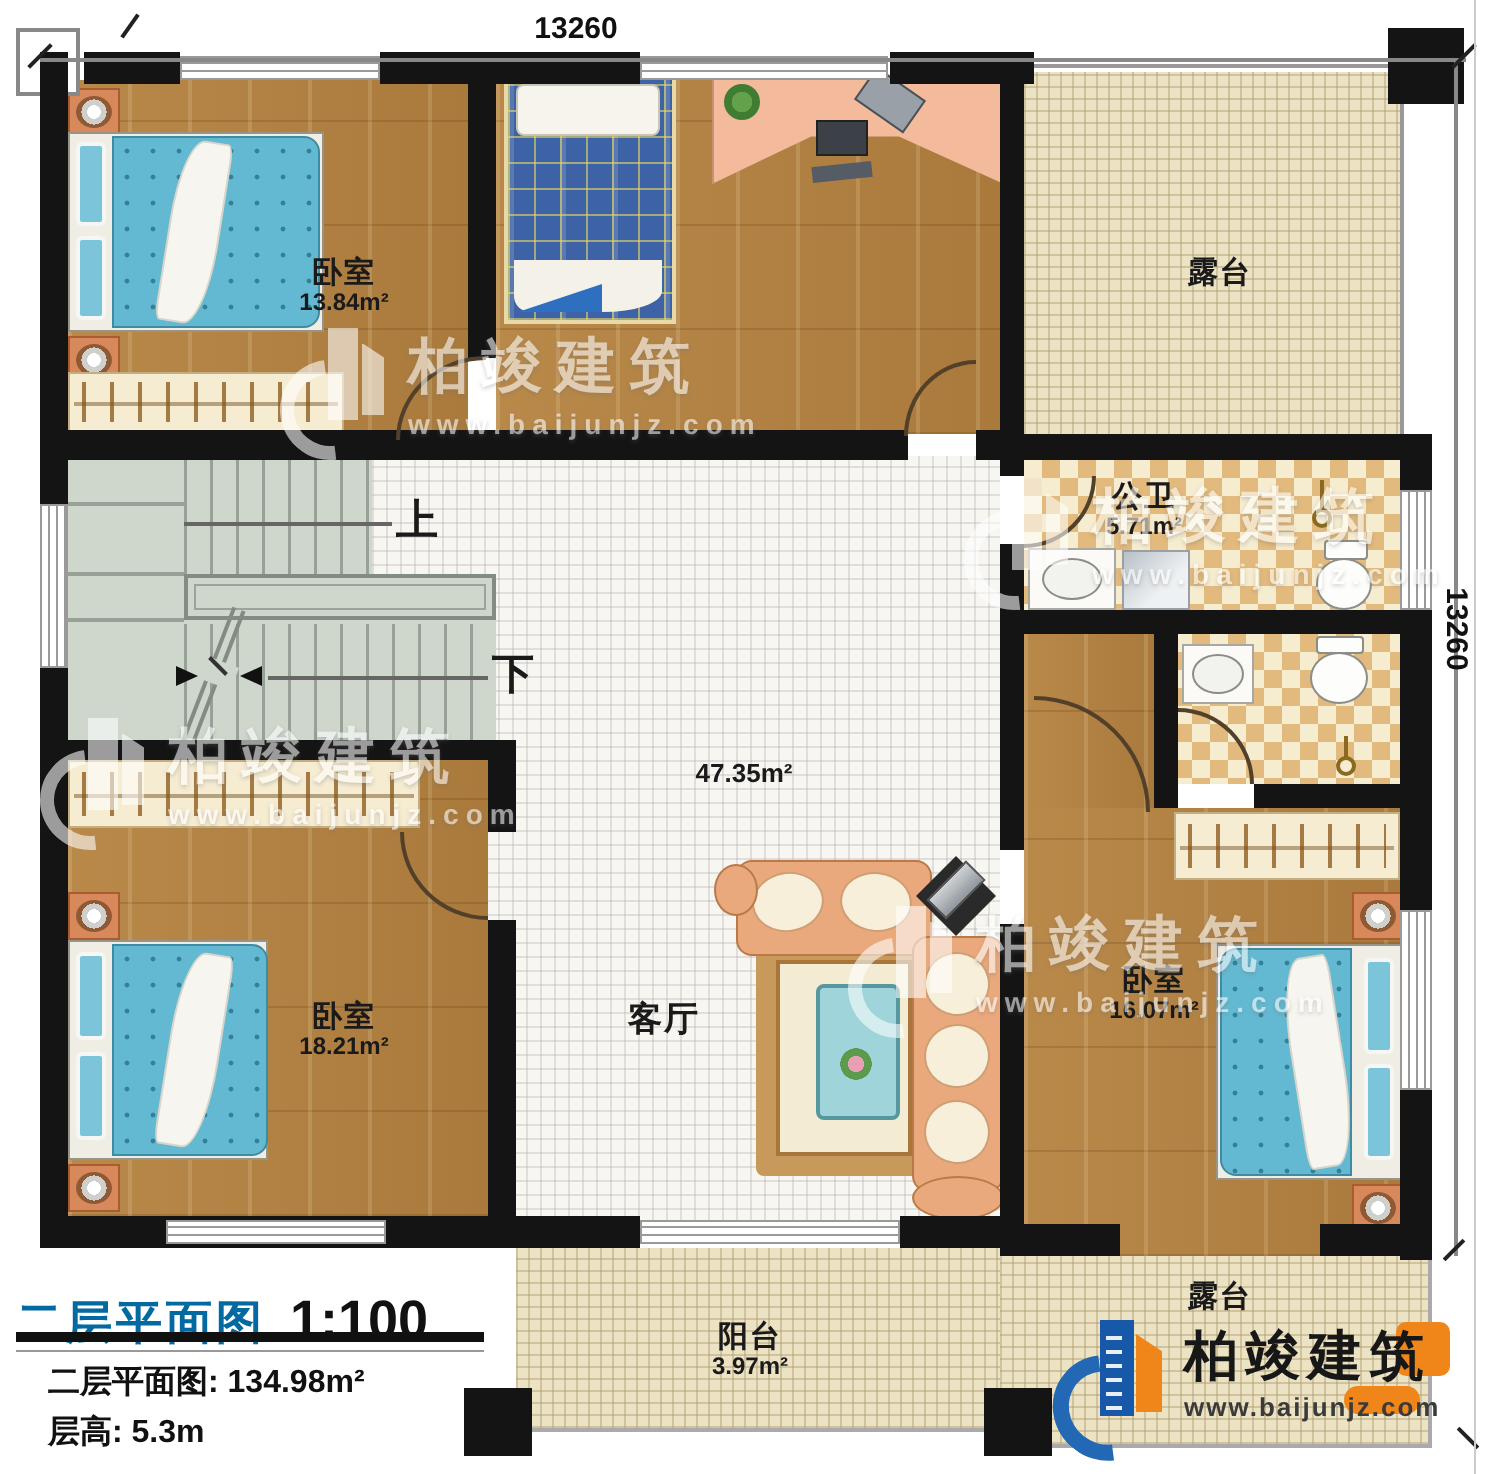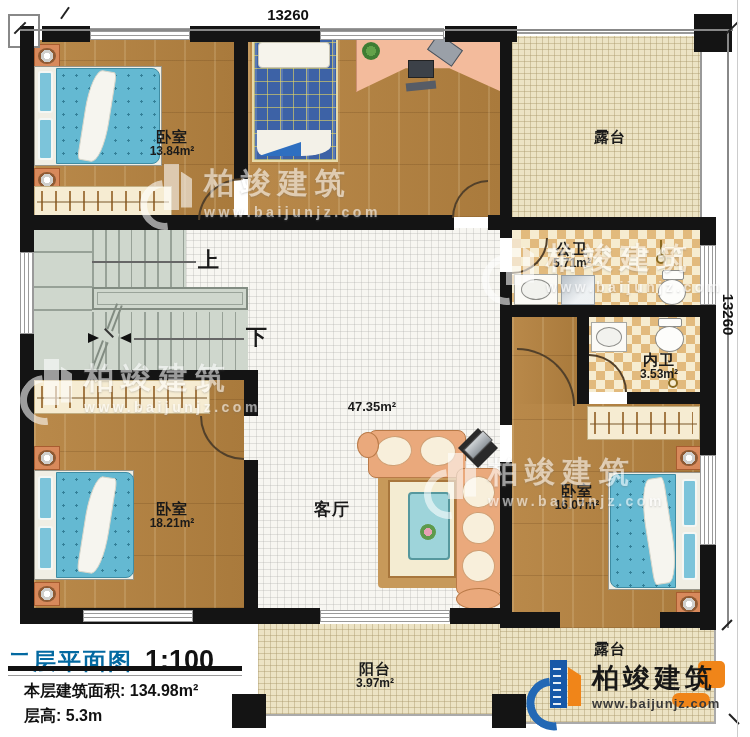--- a/index.html
+++ b/index.html
@@ -245,25 +245,21 @@
     <div class="rname">卧室</div>
     <div class="rarea">13.84m²</div>
   </div>
   <div class="abs rlabel" style="left:570px;top:128px;width:80px;">
     <div class="rname">露台</div>
   </div>
   <div class="abs rlabel" style="left:532px;top:240px;width:80px;">
     <div class="rname">公卫</div>
     <div class="rarea">5.71m²</div>
   </div>
-  <div class="abs rlabel" style="left:619px;top:351px;width:80px;">
-    <div class="rname">内卫</div>
-    <div class="rarea">3.53m²</div>
-  </div>
-  <div class="abs rlabel" style="left:332px;top:400px;width:80px;">
+  <div class="abs rlabel" style="left:332px;top:380px;width:80px;">
     <div class="rarea" style="font-size:13px;">47.35m²</div>
   </div>
   <div class="abs rlabel" style="left:292px;top:500px;width:80px;">
     <div class="rname" style="font-size:17px;">客厅</div>
   </div>
   <div class="abs rlabel" style="left:132px;top:500px;width:80px;">
     <div class="rname">卧室</div>
     <div class="rarea">18.21m²</div>
   </div>
   <div class="abs rlabel" style="left:537px;top:482px;width:80px;">
@@ -333,21 +329,21 @@
       <div class="u">www.baijunjz.com</div>
       </div>
   </div>
 
   <div class="abs" style="left:8px;top:628px;display:flex;align-items:baseline;z-index:7;">
     <span class="tb-title">二层平面图</span>
     <span class="tb-scale">1:100</span>
   </div>
   <div class="abs" style="left:8px;top:666px;width:234px;height:5px;background:#111;z-index:7;"></div>
   <div class="abs" style="left:8px;top:675px;width:234px;height:1px;background:#999;z-index:7;"></div>
-  <div class="abs tb-line" style="left:24px;top:681px;z-index:7;">本层建筑面积: 134.98m²</div>
+  <div class="abs tb-line" style="left:24px;top:681px;z-index:7;">二层平面图: 134.98m²</div>
   <div class="abs tb-line" style="left:24px;top:706px;z-index:7;">层高: 5.3m</div>
 
   <div class="abs logo" style="left:530px;top:660px;z-index:8;">
     <div class="lg-ic">
         <div class="sw"></div>
         <div class="b1"></div>
         <div class="b2"></div>
       </div>
     <div class="lg-txt">
       <div class="badge1"></div>

